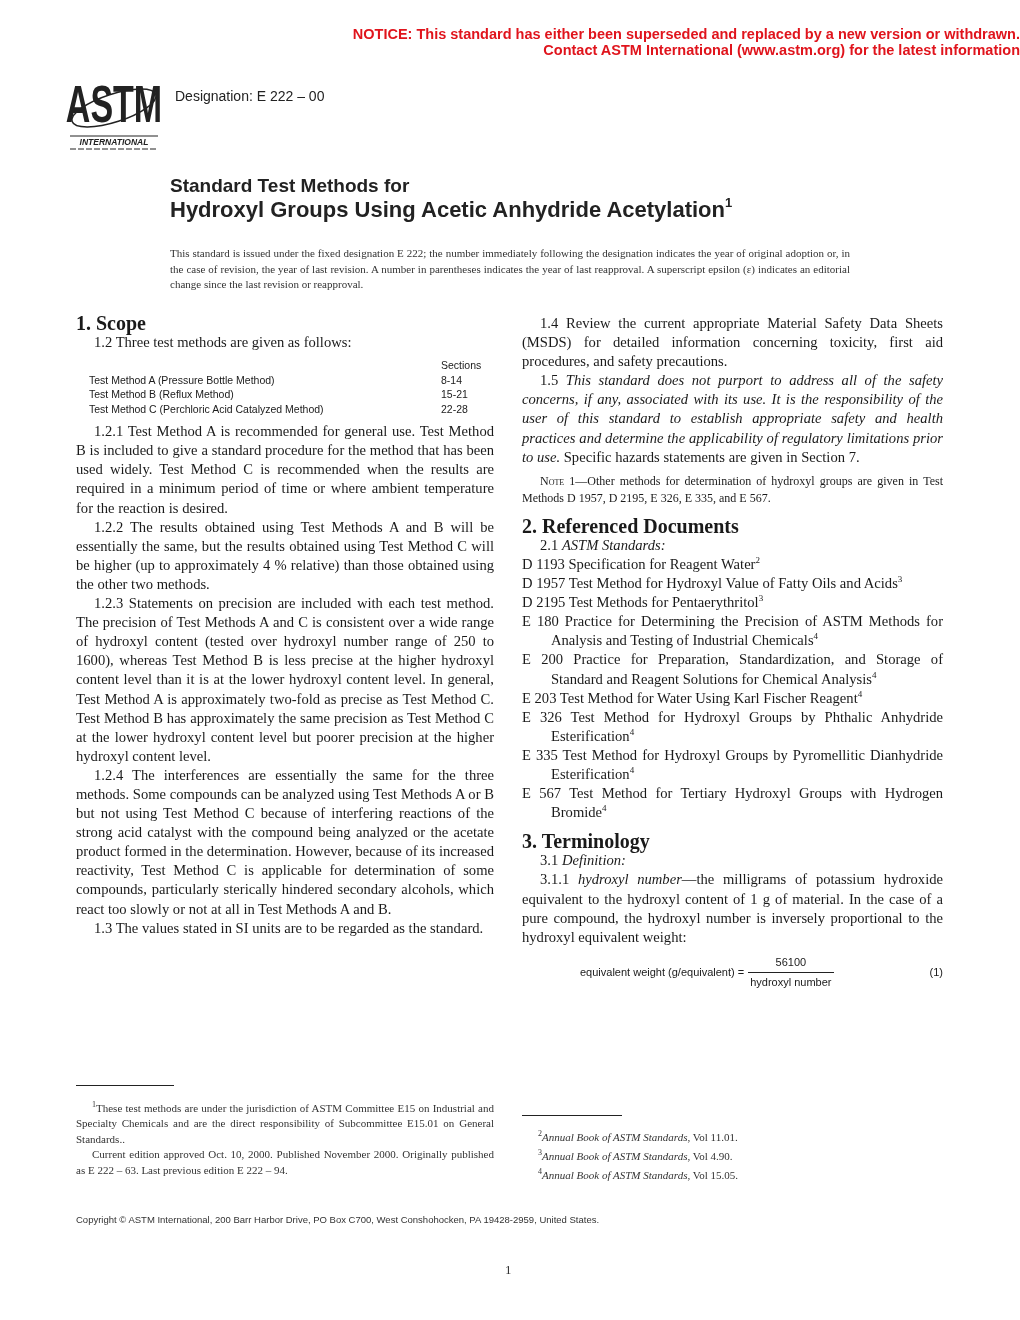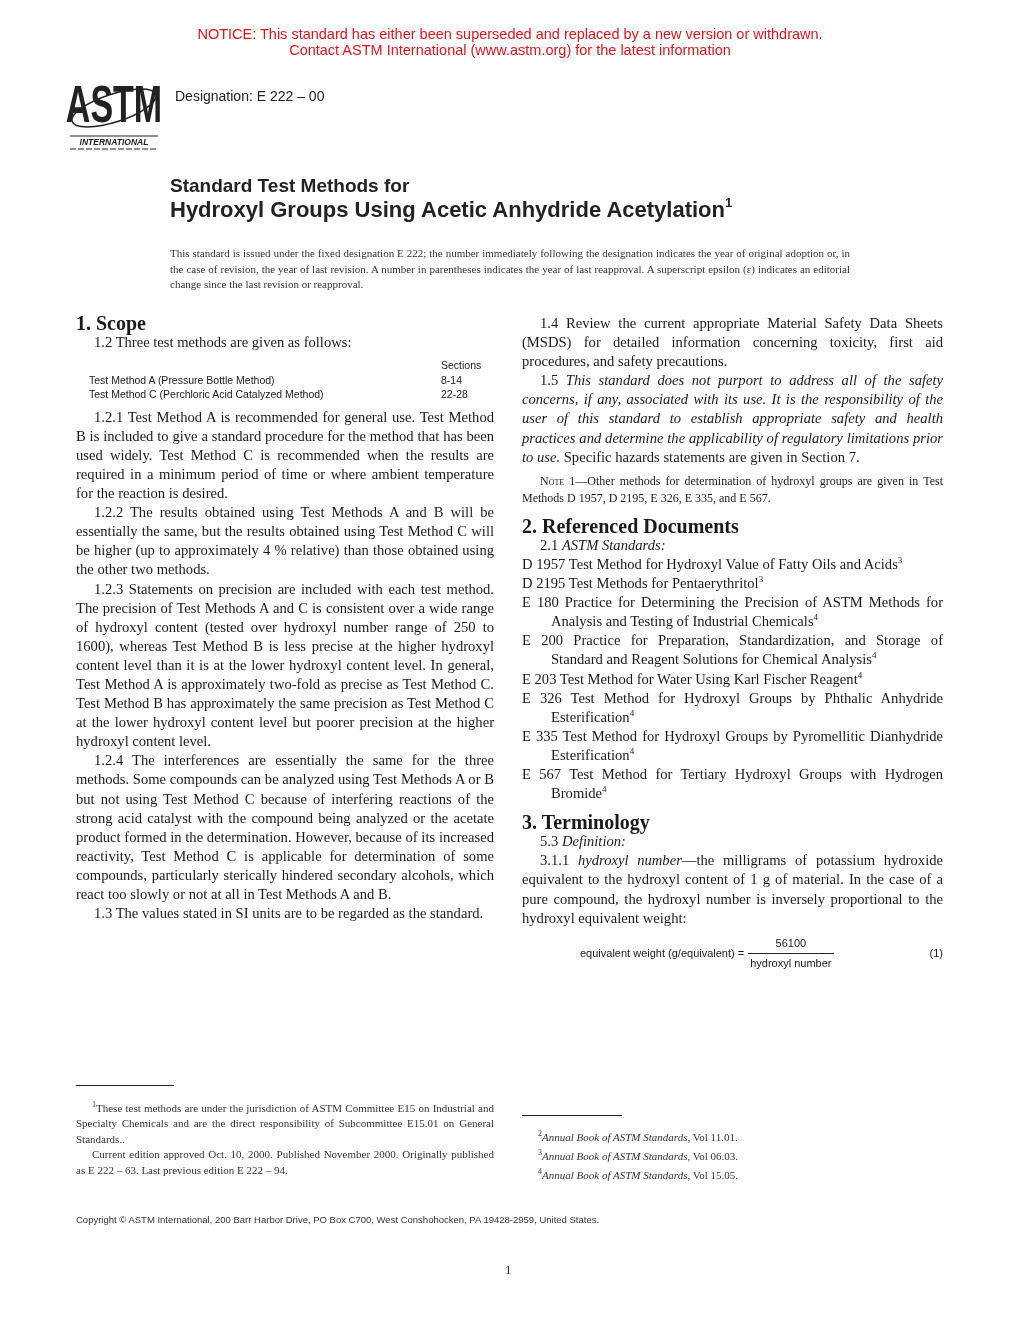--- a/index.html
+++ b/index.html
@@ -1,17 +1,17 @@
 <!DOCTYPE html>
 <html><head>
 <meta charset="utf-8">
 <style>
   html, body { margin:0; padding:0; background:#ffffff; }
   body { width:1020px; height:1320px; position:relative; overflow:hidden; color:#1a1a1a; }
-  .notice { position:absolute; top:26px; left:0; width:1020px; text-align:center; color:#e0141c; font-family:"Liberation Sans", sans-serif; font-weight:normal; font-size:14.5px; line-height:16px; }
+  .notice { position:absolute; top:26px; left:0; width:1020px; text-align:right; color:#e0141c; font-family:"Liberation Sans", sans-serif; font-weight:bold; font-size:14.5px; line-height:16px; }
   .logo { position:absolute; left:66px; top:74px; width:96px; height:80px; }
   .designation { position:absolute; left:175px; top:88px; font-family:"Liberation Sans", sans-serif; font-size:14px; color:#222; }
   .title1 { position:absolute; left:170px; top:175px; font-family:"Liberation Sans", sans-serif; font-weight:bold; font-size:19px; color:#222; }
   .title2 { position:absolute; left:170px; top:197px; font-family:"Liberation Sans", sans-serif; font-weight:bold; font-size:22px; color:#222; white-space:nowrap; }
   .title2 sup { font-size:13px; vertical-align:top; position:relative; top:-2px; }
   .issued { position:absolute; left:170px; top:246px; width:680px; font-family:"Liberation Serif", serif; font-size:11px; line-height:15.5px; text-align:justify; color:#333; }
   .col { position:absolute; font-family:"Liberation Serif", serif; font-size:14.6px; line-height:19.1px; text-align:justify; color:#1a1a1a; }
   .col p { margin:0; text-indent:18px; }
   .col h2 { margin:0; font-size:20px; font-weight:bold; line-height:19.1px; }
   .left { left:76px; top:314px; width:418px; }
@@ -71,68 +71,73 @@
   <div class="methods">
     <div class="row">
         <span class="m"></span>
         <span class="s">Sections</span>
       </div>
     <div class="row">
         <span class="m">Test Method A (Pressure Bottle Method)</span>
         <span class="s">8-14</span>
       </div>
     <div class="row">
+        <span class="m">Test Method B (Reflux Method)</span>
+        <span class="s">15-21</span>
+      </div>
+    <div class="row">
         <span class="m">Test Method C (Perchloric Acid Catalyzed Method)</span>
         <span class="s">22-28</span>
       </div>
   </div>
   <p>1.2.1  Test Method A is recommended for general use. Test Method B is included to give a standard procedure for the method that has been used widely. Test Method C is recommended when the results are required in a minimum period of time or where ambient temperature for the reaction is desired.</p>
   <p>1.2.2  The results obtained using Test Methods A and B will be essentially the same, but the results obtained using Test Method C will be higher (up to approximately 4 % relative) than those obtained using the other two methods.</p>
   <p>1.2.3  Statements on precision are included with each test method. The precision of Test Methods A and C is consistent over a wide range of hydroxyl content (tested over hydroxyl number range of 250 to 1600), whereas Test Method B is less precise at the higher hydroxyl content level than it is at the lower hydroxyl content level. In general, Test Method A is approximately two-fold as precise as Test Method C. Test Method B has approximately the same precision as Test Method C at the lower hydroxyl content level but poorer precision at the higher hydroxyl content level.</p>
   <p>1.2.4  The interferences are essentially the same for the three methods. Some compounds can be analyzed using Test Methods A or B but not using Test Method C because of interfering reactions of the strong acid catalyst with the compound being analyzed or the acetate product formed in the determination. However, because of its increased reactivity, Test Method C is applicable for determination of some compounds, particularly sterically hindered secondary alcohols, which react too slowly or not at all in Test Methods A and B.</p>
   <p>1.3  The values stated in SI units are to be regarded as the standard.</p>
 </div>
 
 <div class="col right">
   <p>1.4  Review the current appropriate Material Safety Data Sheets (MSDS) for detailed information concerning toxicity, first aid procedures, and safety precautions.</p>
   <p><span>1.5 </span><i>This standard does not purport to address all of the safety concerns, if any, associated with its use. It is the responsibility of the user of this standard to establish appropriate safety and health practices and determine the applicability of regulatory limitations prior to use.</i><span> Specific hazards statements are given in Section 7.</span></p>
   <p class="note"><span class="lbl">Note 1</span><span>—Other methods for determination of hydroxyl groups are given in Test Methods D 1957, D 2195, E 326, E 335, and E 567.</span></p>
 
   <h2>2.  Referenced Documents</h2>
   <p><span>2.1 </span><i>ASTM Standards:</i></p>
+  <p class="ref"><span>D 1193  Specification for Reagent Water</span><sup>2</sup></p>
   <p class="ref"><span>D 1957  Test Method for Hydroxyl Value of Fatty Oils and Acids</span><sup>3</sup></p>
   <p class="ref"><span>D 2195  Test Methods for Pentaerythritol</span><sup>3</sup></p>
   <p class="ref"><span>E 180  Practice for Determining the Precision of ASTM Methods for Analysis and Testing of Industrial Chemicals</span><sup>4</sup></p>
   <p class="ref"><span>E 200  Practice for Preparation, Standardization, and Storage of Standard and Reagent Solutions for Chemical Analysis</span><sup>4</sup></p>
   <p class="ref"><span>E 203  Test Method for Water Using Karl Fischer Reagent</span><sup>4</sup></p>
   <p class="ref"><span>E 326  Test Method for Hydroxyl Groups by Phthalic Anhydride Esterification</span><sup>4</sup></p>
   <p class="ref"><span>E 335  Test Method for Hydroxyl Groups by Pyromellitic Dianhydride Esterification</span><sup>4</sup></p>
   <p class="ref"><span>E 567  Test Method for Tertiary Hydroxyl Groups with Hydrogen Bromide</span><sup>4</sup></p>
 
   <div class="gap"></div>
   <h2>3.  Terminology</h2>
-  <p><span>5.3 </span><i>Definition:</i></p>
+  <p><span>3.1 </span><i>Definition:</i></p>
   <p><span>3.1.1 </span><i>hydroxyl number</i><span>—the milligrams of potassium hydroxide equivalent to the hydroxyl content of 1 g of material. In the case of a pure compound, the hydroxyl number is inversely proportional to the hydroxyl equivalent weight:</span></p>
   <div class="eq">
     <span class="lhs">equivalent weight (g/equivalent) =</span>
     <span class="frac">
       <span class="num">56100</span>
       <span class="den">hydroxyl number</span>
     </span>
     <span class="eqn">(1)</span>
   </div>
 </div>
 
 <div class="fn-rule" style="left:76px; top:1085px; width:98px;"></div>
 <div class="fn" style="left:76px; top:1097px; width:418px;">
   <p><sup>1</sup><span>These test methods are under the jurisdiction of ASTM Committee E15 on Industrial and Specialty Chemicals and are the direct responsibility of Subcommittee E15.01 on General Standards..</span></p>
   <p>Current edition approved Oct. 10, 2000. Published November 2000. Originally published as E 222 – 63. Last previous edition E 222 – 94.</p>
 </div>
 
 <div class="fn-rule" style="left:522px; top:1115px; width:100px;"></div>
 <div class="fn fn2" style="left:522px; top:1126px; width:421px;">
   <p><sup>2</sup><i>Annual Book of ASTM Standards</i><span>, Vol 11.01.</span></p>
-  <p><sup>3</sup><i>Annual Book of ASTM Standards</i><span>, Vol 06.03.</span></p>
+  <p><sup>3</sup><i>Annual Book of ASTM Standards</i><span>, Vol 4.90.</span></p>
   <p><sup>4</sup><i>Annual Book of ASTM Standards</i><span>, Vol 15.05.</span></p>
 </div>
 
 <div class="copyright">Copyright © ASTM International, 200 Barr Harbor Drive, PO Box C700, West Conshohocken, PA 19428-2959, United States.</div>
 <div class="pagenum">1</div>
 
 </body></html>

